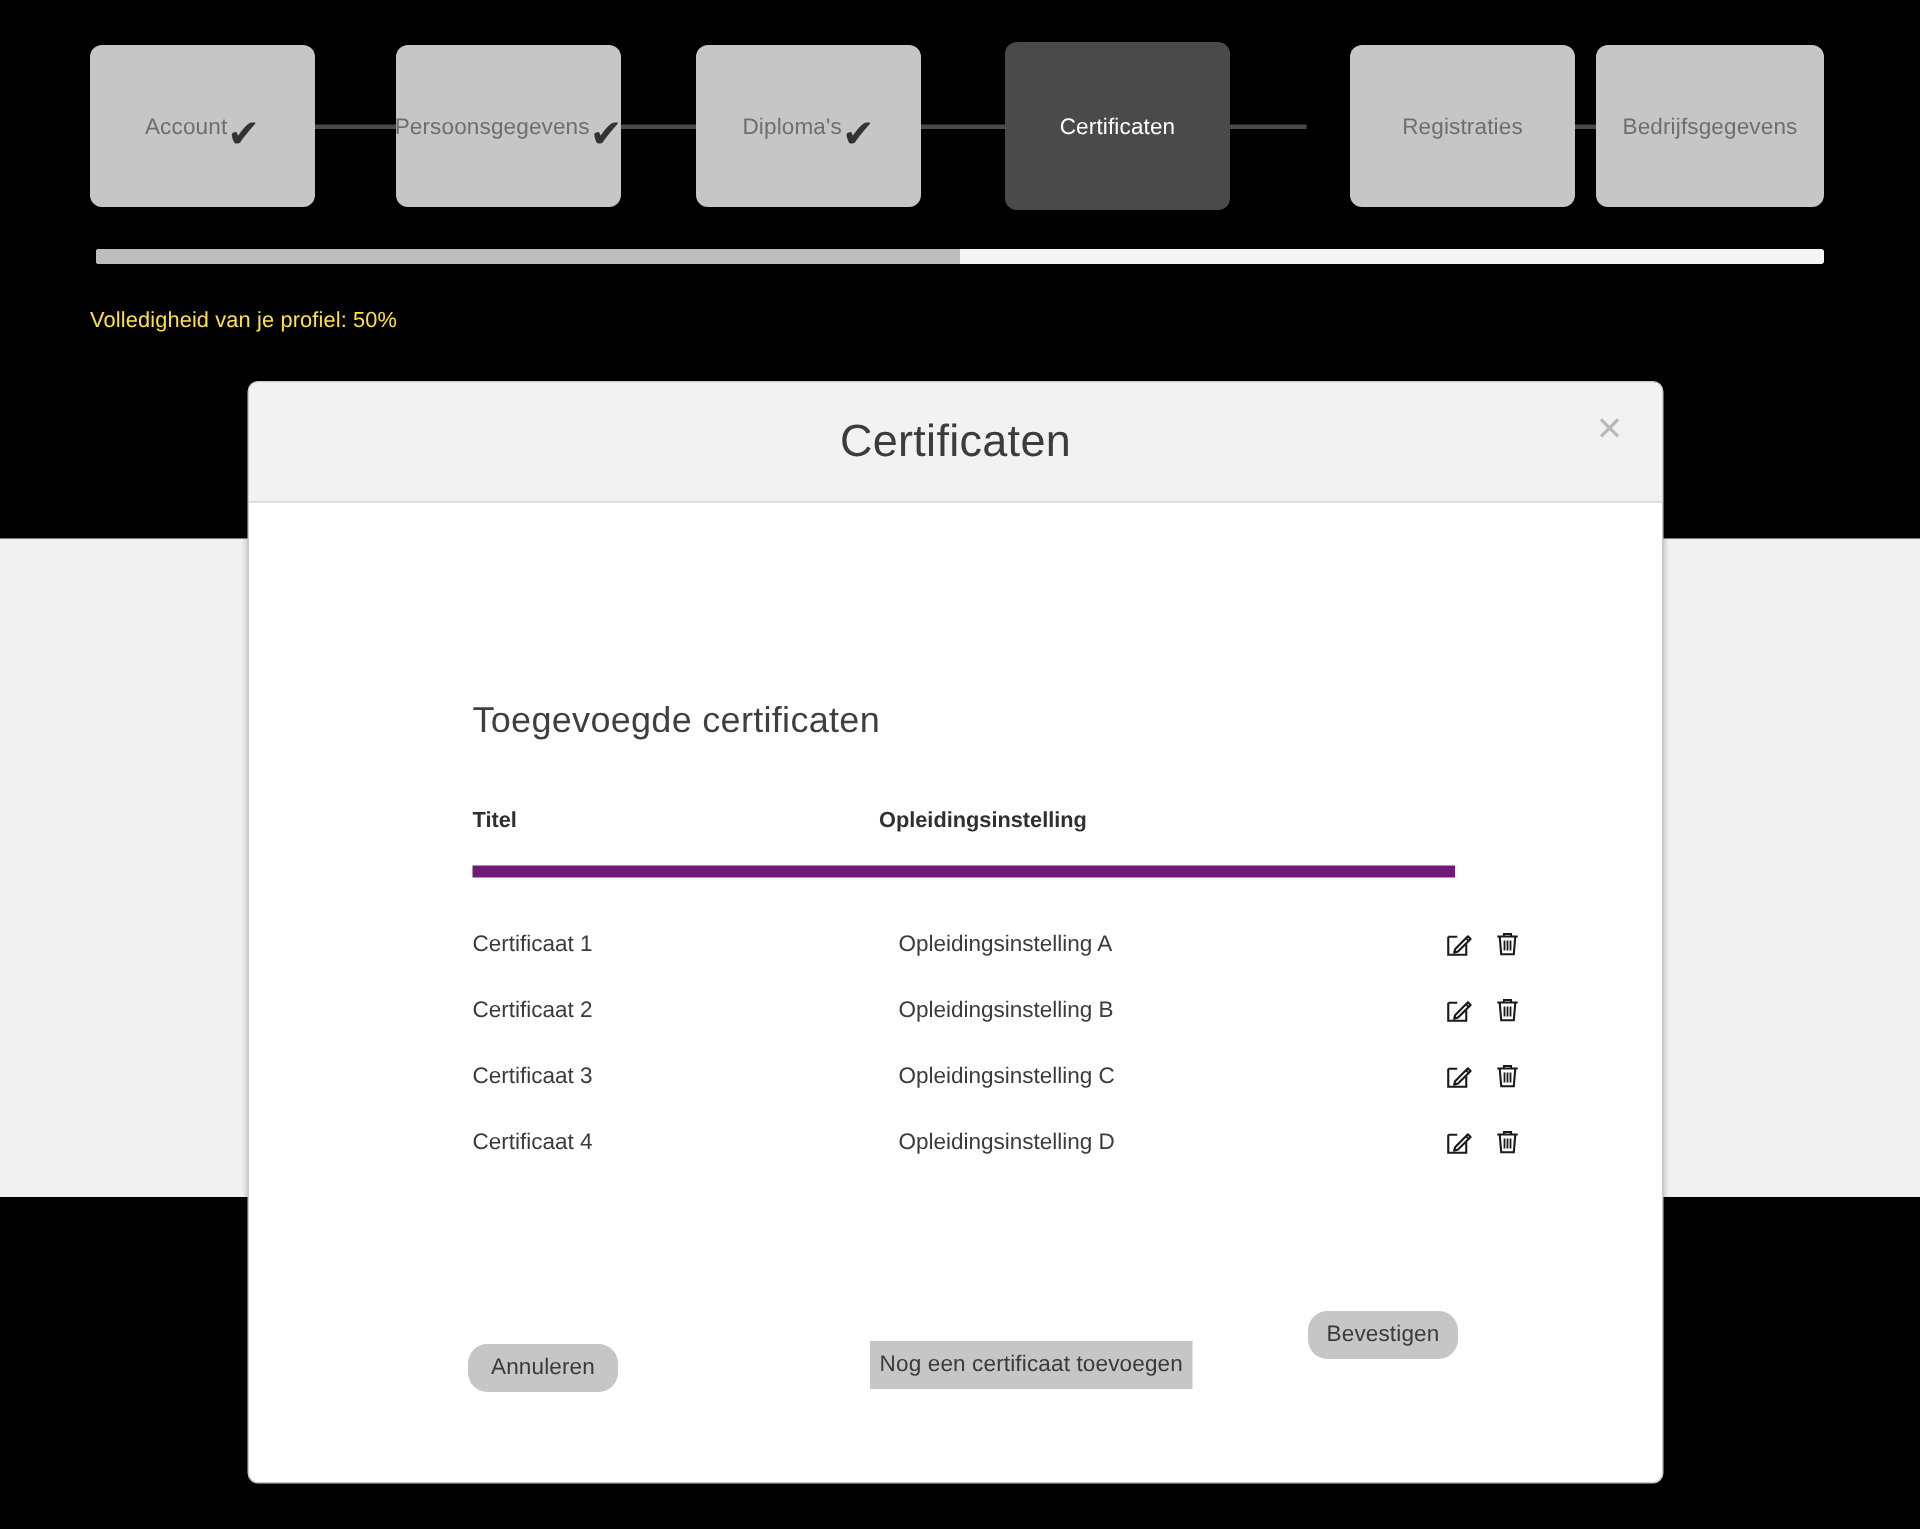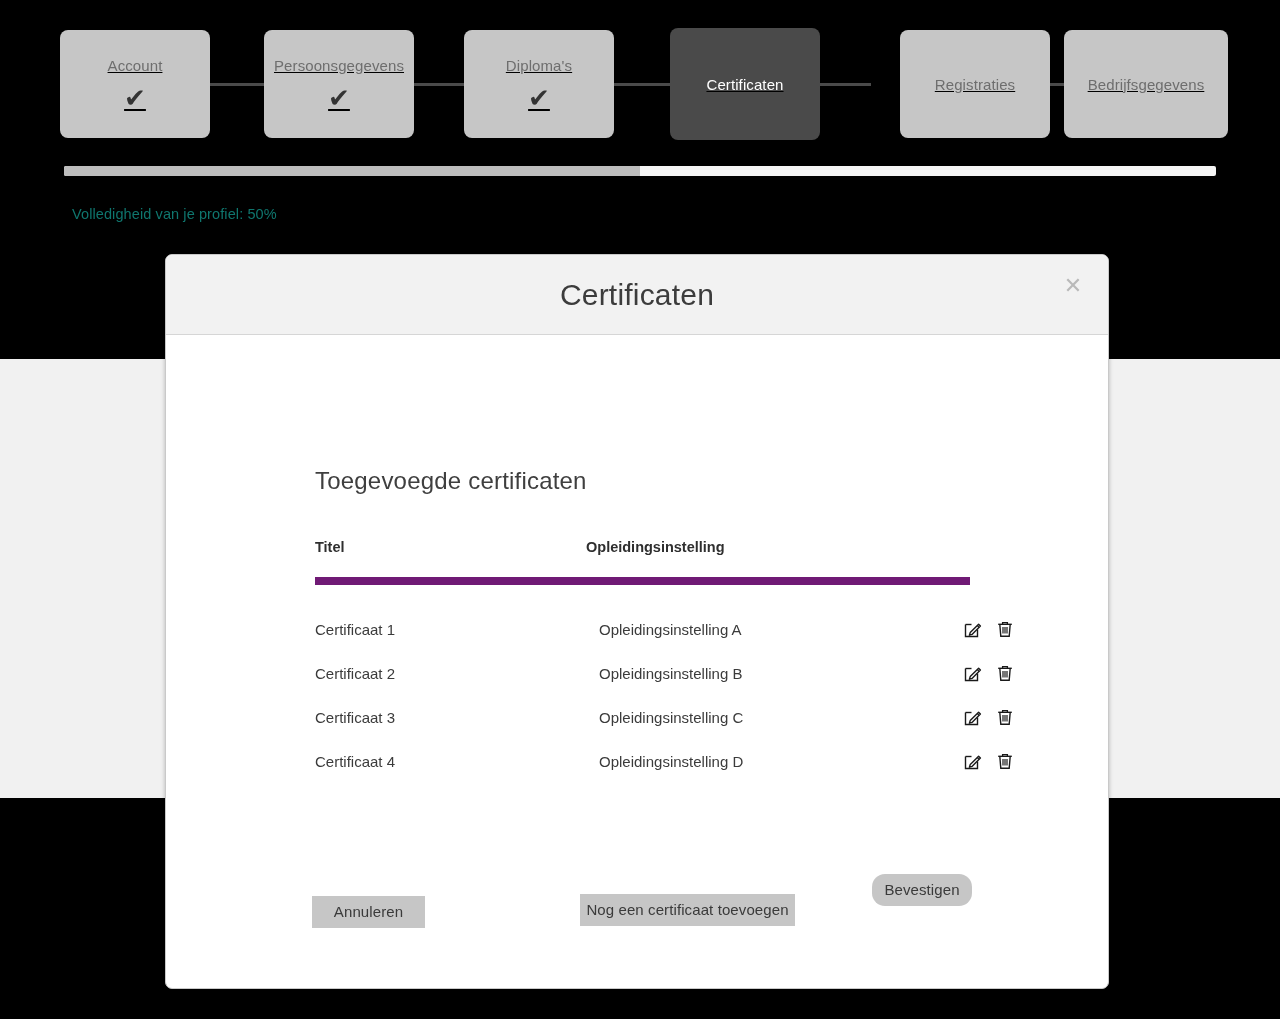--- a/index.html
+++ b/index.html
@@ -45,25 +45,24 @@
     background: #4a4a4a;
     top: 83px;
   }
   .step-box {
     position: absolute;
     top: 30px;
     height: 108px;
     border-radius: 8px;
     background: #c6c6c6;
     display: flex;
-    flex-direction: column;
+    flex-direction: row;
     align-items: center;
     justify-content: center;
     box-sizing: border-box;
-    text-decoration: underline;
   }
   .step-box.active {
     background: #4a4a4a;
     height: 112px;
     top: 28px;
   }
   .step-label {
     font-size: 15px;
     color: #6e6e6e;
     line-height: 1;
@@ -78,21 +77,21 @@
     margin-top: 12px;
     font-family: "DejaVu Sans", sans-serif;
   }
 
   
   #step-0 { left: 60px;   width: 150px; }
   #step-1 { left: 264px;  width: 150px; }
   #step-2 { left: 464px;  width: 150px; }
   #step-3 { left: 670px;  width: 150px; }
   #step-4 { left: 900px;  width: 150px; }
-  #step-5 { left: 1064px; width: 164px; }
+  #step-5 { left: 1064px; width: 152px; }
 
   #line-0 { left: 207px; width: 60px; }
   #line-1 { left: 411px; width: 56px; }
   #line-2 { left: 611px; width: 62px; }
   #line-3 { left: 817px; width: 54px; }
   #line-4 { left: 1015px; width: 52px; }
 
   
   .progress-track {
     position: absolute;
@@ -102,23 +101,23 @@
     border-radius: 2px;
     overflow: hidden;
   }
   .progress-fill {
     height: 100%;
     background: #bdbdbd;
     width: 50%;
   }
   .progress-caption {
     position: absolute;
-    left: 72px; top: 206px;
+    left: 60px; top: 206px;
     font-size: 14.5px;
-    color: #0f766e;
+    color: #fde047;
     letter-spacing: .1px;
   }
 
   
   .modal {
     position: absolute;
     left: 165px; top: 254px;
     width: 944px; height: 735px;
     background: #ffffff;
     border: 1px solid #c9c9c9;
@@ -222,21 +221,21 @@
     color: #3a3a3a;
     font-size: 15px;
     font-family: "Liberation Sans", sans-serif;
     padding: 0;
     height: 32px;
     line-height: 32px;
     text-align: center;
     cursor: pointer;
     letter-spacing: .1px;
   }
-  #btn-cancel  { left: 146px; top: 561px; width: 113px; }
+  #btn-cancel  { left: 146px; top: 561px; width: 100px; border-radius: 13px; }
   #btn-add     { left: 414px; top: 559px; width: 215px; }
   #btn-confirm { left: 706px; top: 539px; width: 100px; border-radius: 13px; }
 </style>
 </head>
 <body>
 
 <div class="bg-band-top"></div>
 <div class="bg-band-mid"></div>
 <div class="bg-band-bottom"></div>
 

